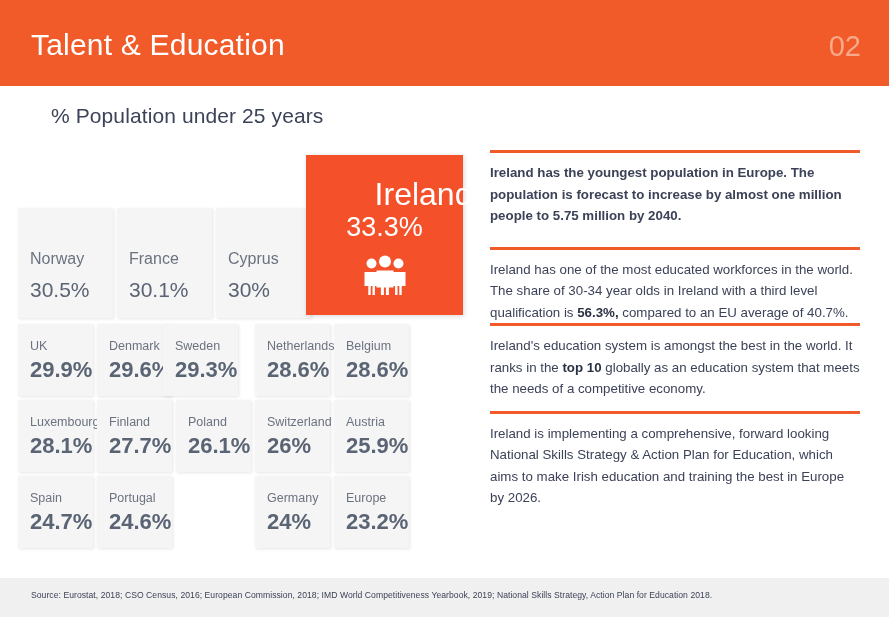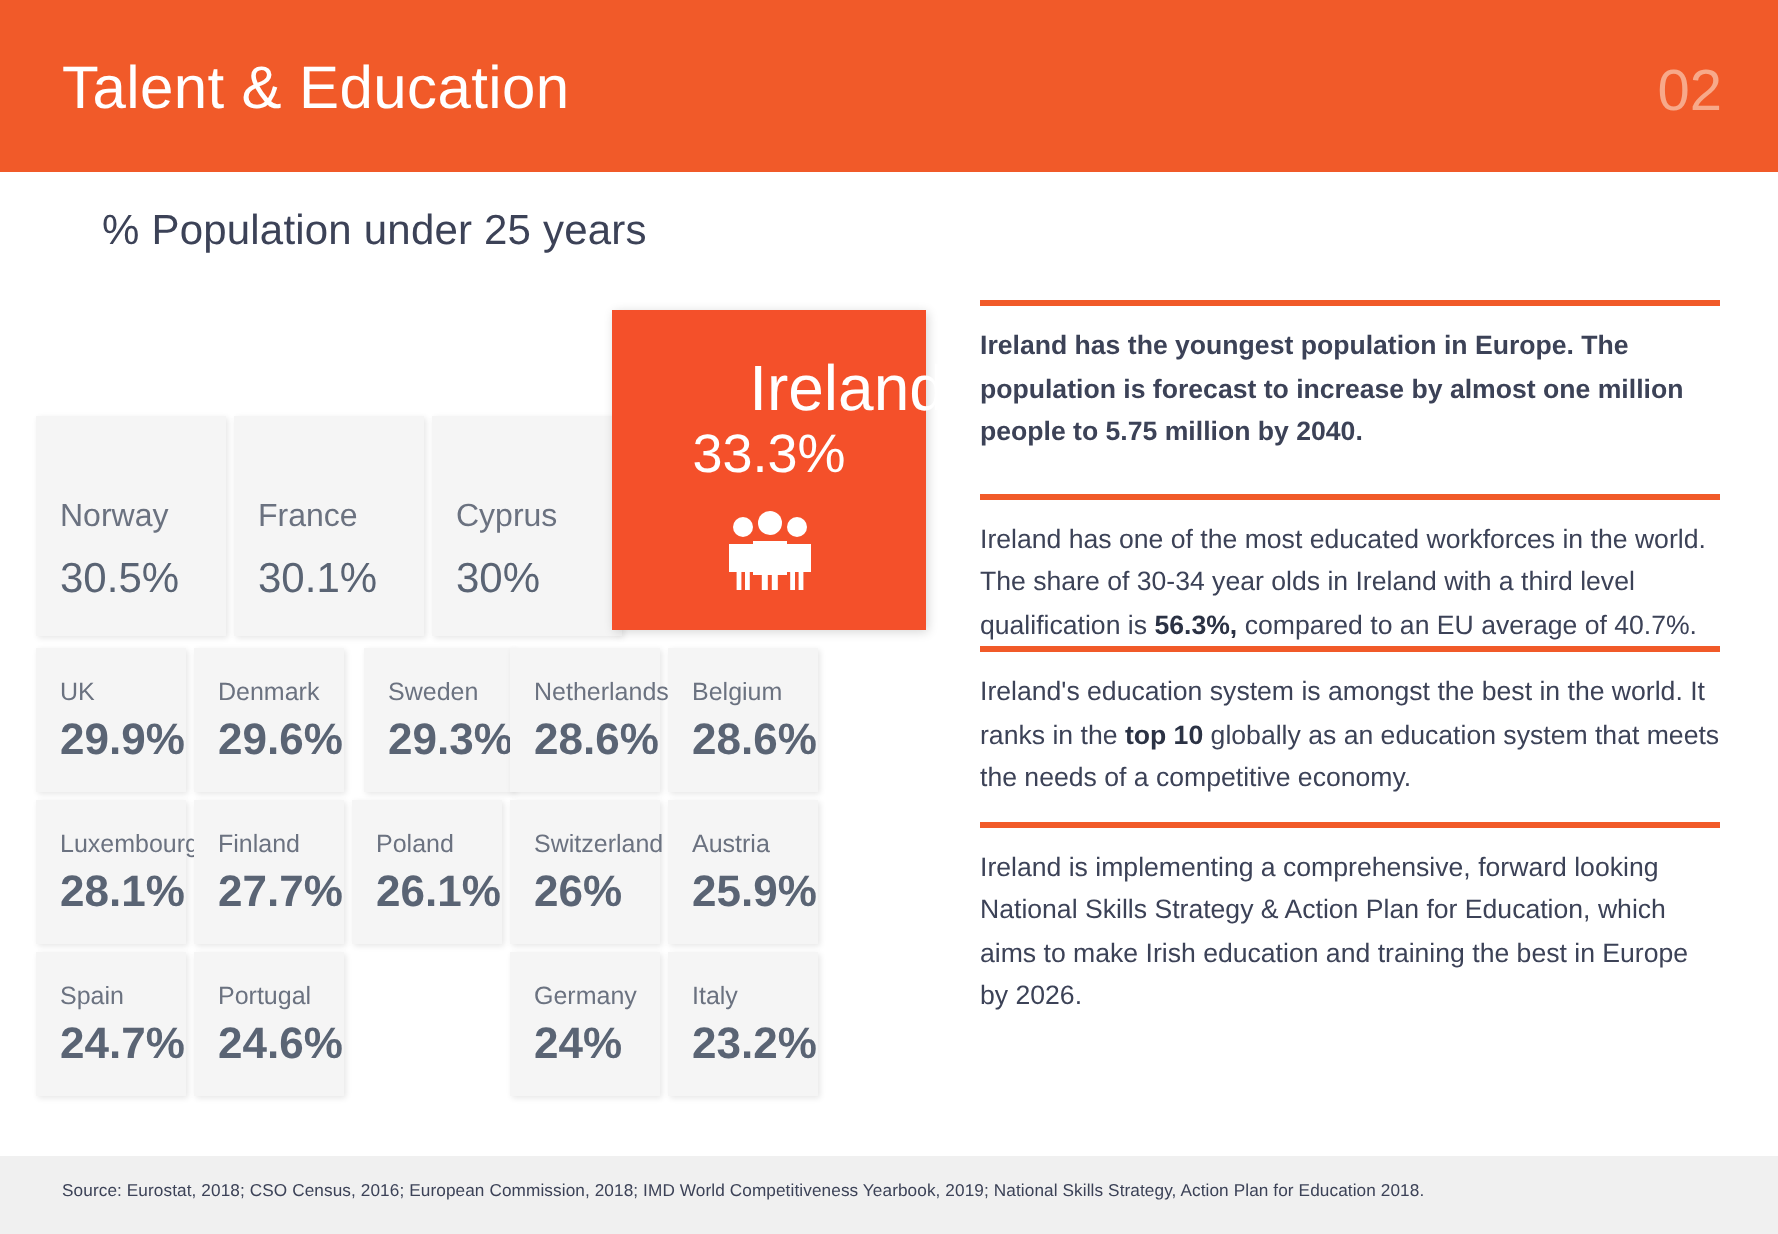--- a/index.html
+++ b/index.html
@@ -196,21 +196,21 @@
       <div class="tile-value">30%</div>
     </div>
     <div class="tile small" style="left: 0px; top: 174px; width: 75px;">
       <div class="tile-name">UK</div>
       <div class="tile-value">29.9%</div>
     </div>
     <div class="tile small" style="left: 79px; top: 174px; width: 75px;">
       <div class="tile-name">Denmark</div>
       <div class="tile-value">29.6%</div>
     </div>
-    <div class="tile small" style="left: 164px; top: 174px; width: 75px;">
+    <div class="tile small" style="left: 145px; top: 174px; width: 75px;">
       <div class="tile-name">Sweden</div>
       <div class="tile-value">29.3%</div>
     </div>
     <div class="tile small" style="left: 237px; top: 174px; width: 75px;">
       <div class="tile-name">Netherlands</div>
       <div class="tile-value">28.6%</div>
     </div>
     <div class="tile small" style="left: 316px; top: 174px; width: 75px;">
       <div class="tile-name">Belgium</div>
       <div class="tile-value">28.6%</div>
@@ -241,21 +241,21 @@
     </div>
     <div class="tile small" style="left: 79px; top: 326px; width: 75px;">
       <div class="tile-name">Portugal</div>
       <div class="tile-value">24.6%</div>
     </div>
     <div class="tile small" style="left: 237px; top: 326px; width: 75px;">
       <div class="tile-name">Germany</div>
       <div class="tile-value">24%</div>
     </div>
     <div class="tile small" style="left: 316px; top: 326px; width: 75px;">
-      <div class="tile-name">Italy</div>
+      <div class="tile-name">Europe</div>
       <div class="tile-value">23.2%</div>
     </div>
   </div>
 
 <div id="facts">
   <div class="fact" id="fact-0">
     <div class="fact-rule"></div>
     <div class="fact-text"><span>Ireland has the youngest population in Europe. The population is forecast to increase by almost one million people to 5.75 million by 2040.</span></div>
   </div>
   <div class="fact" id="fact-1">

